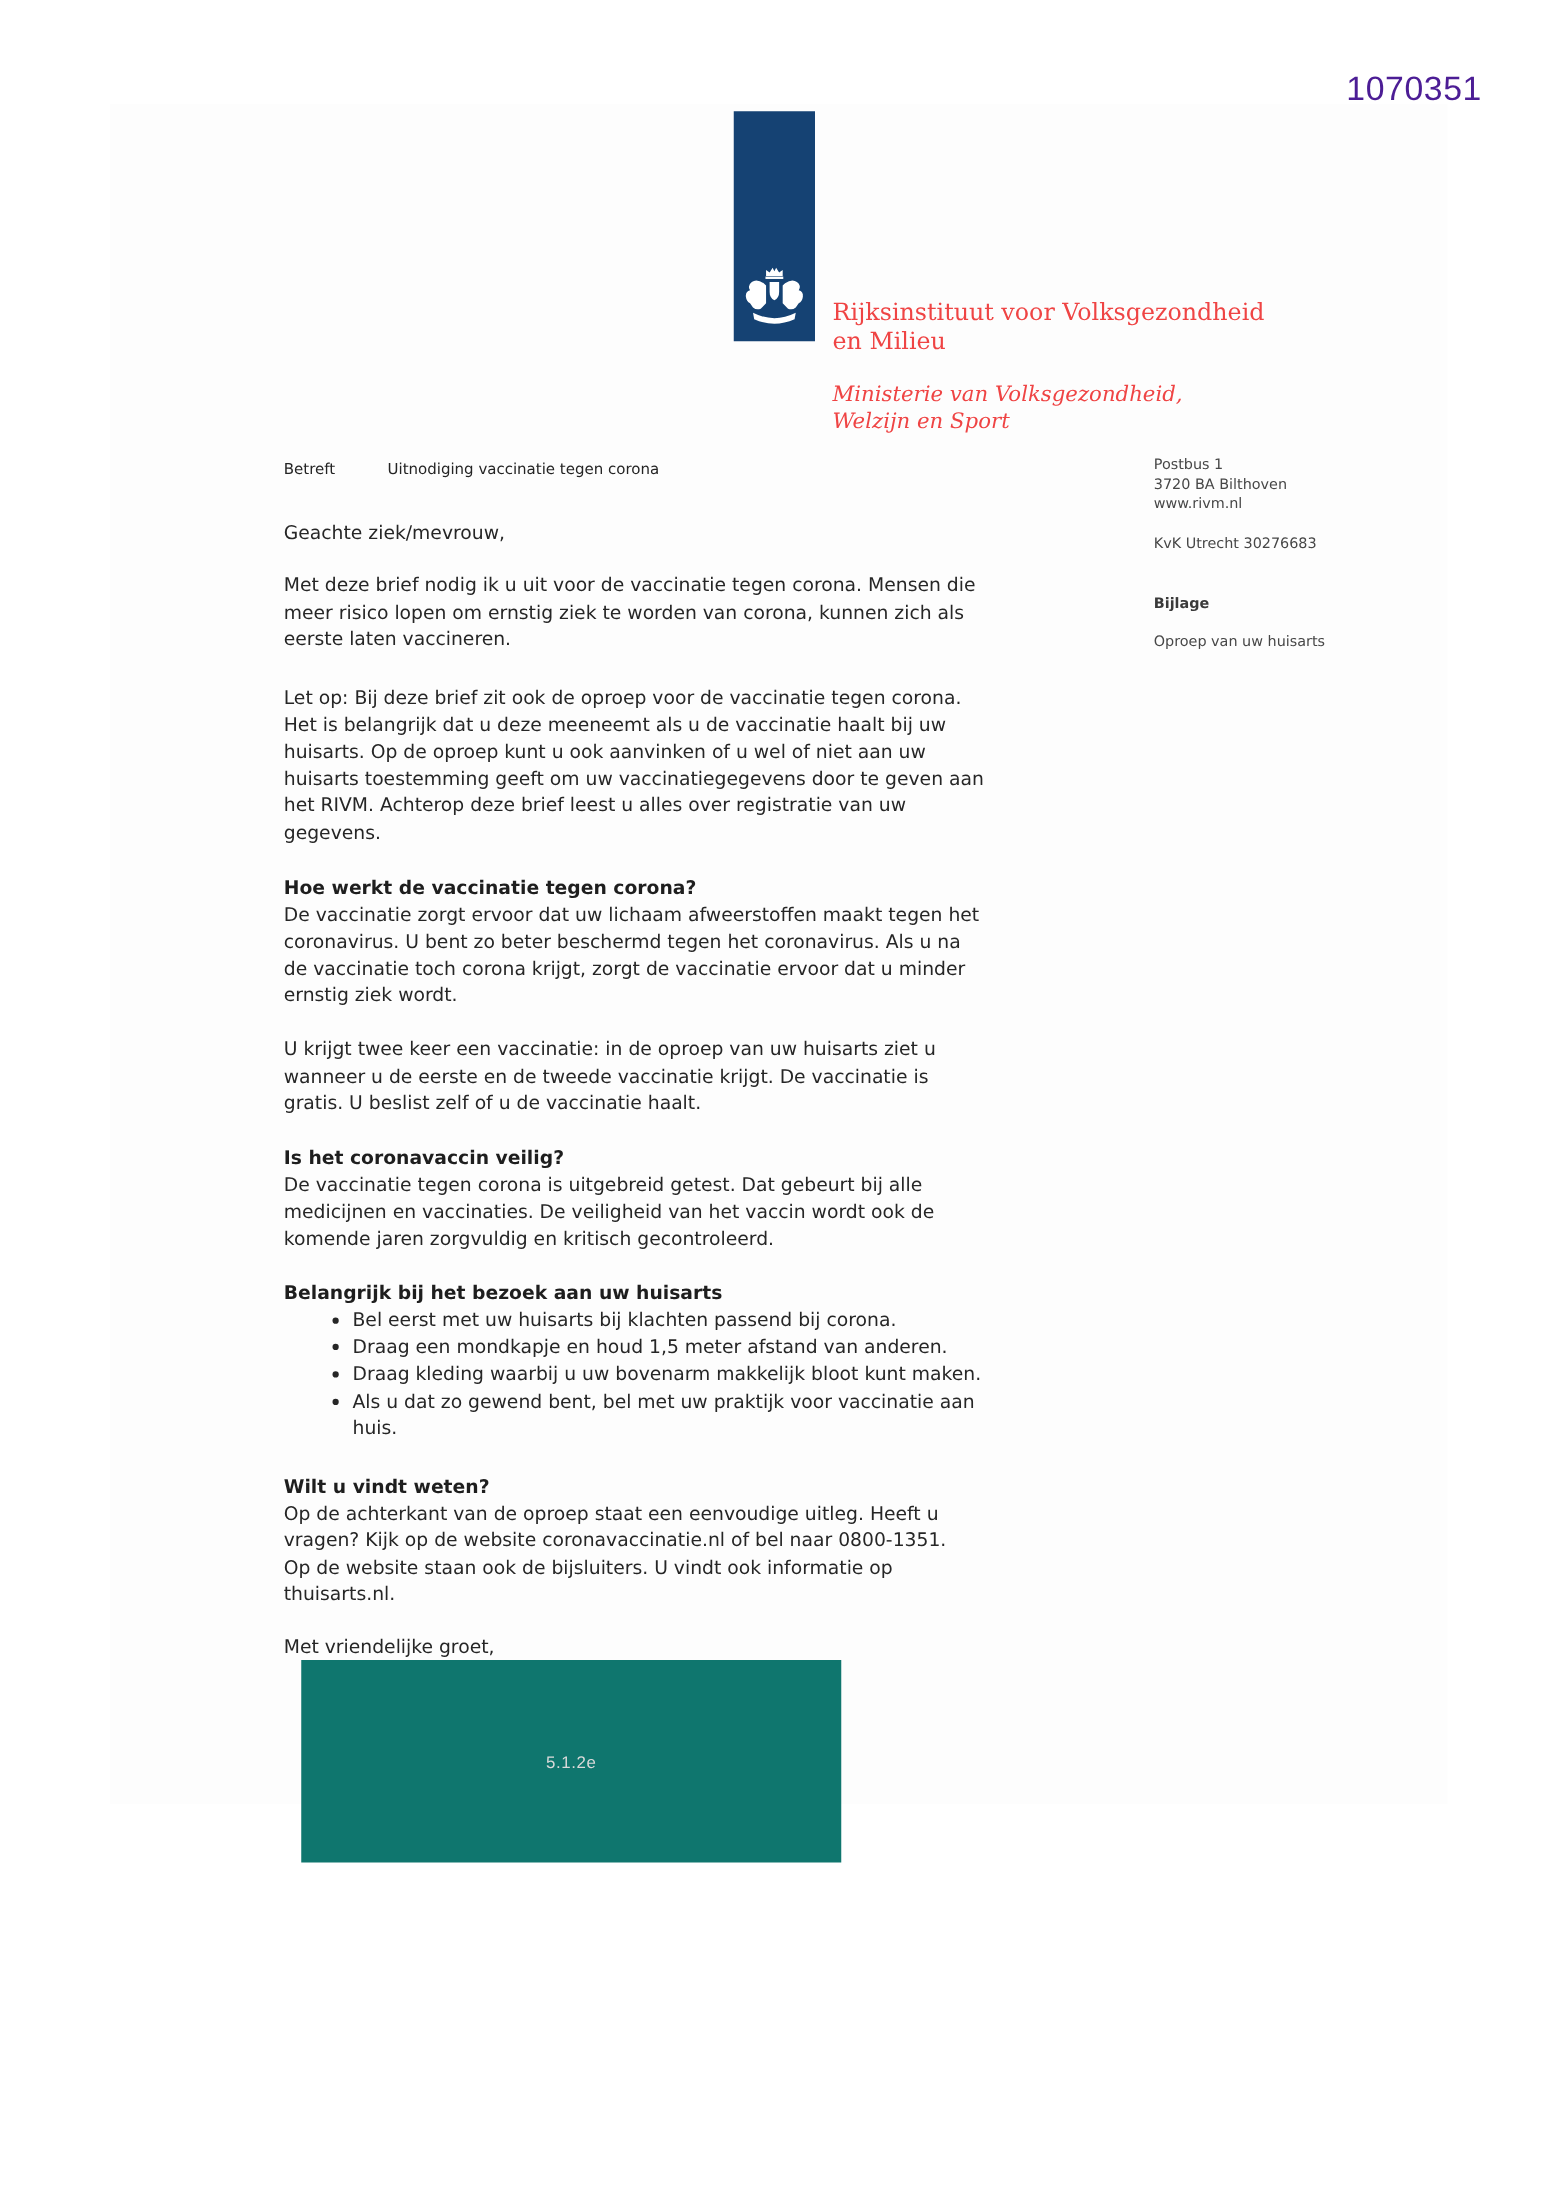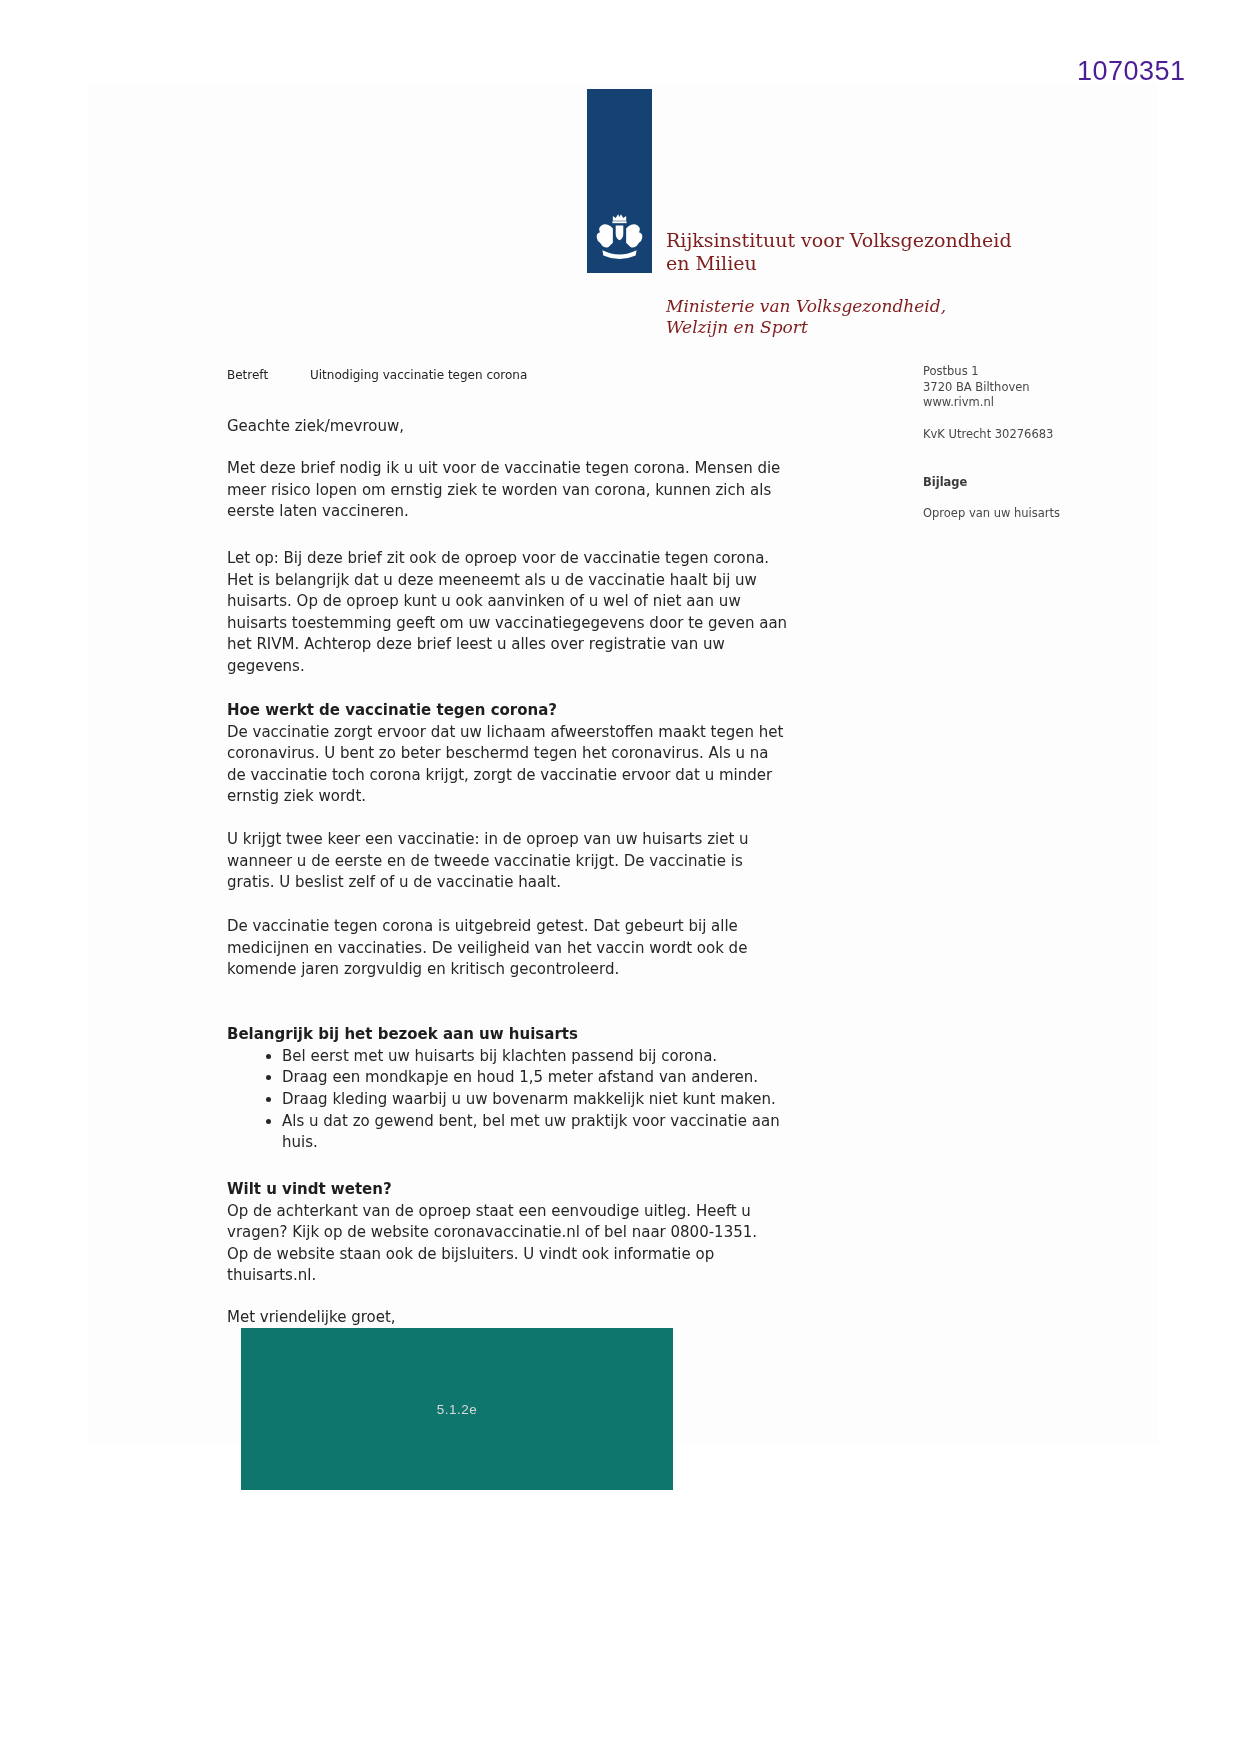--- a/index.html
+++ b/index.html
@@ -20,23 +20,23 @@
     font-family:"Liberation Sans",sans-serif;
     font-size:27px;color:#4c1d95;letter-spacing:0.5px;
   }
   .logo-bar{
     position:absolute;left:587px;top:89px;width:65px;height:184px;
   }
   .logo-crest{
     position:absolute;left:4px;bottom:12px;width:57px;height:50px;
   }
   .logo-text{
-    position:absolute;left:666px;top:210px;
+    position:absolute;left:666px;top:220px;
     font-family:"DejaVu Serif","Liberation Serif",serif;
-    color:#7f1d1d;white-space:pre-line;
+    color:#ef4444;white-space:pre-line;
   }
   .logo-org{font-size:19px;line-height:23px;}
   .logo-ministry{font-size:17px;line-height:21px;font-style:italic;margin-top:2px;}
   .meta-row{
     position:absolute;left:227px;top:368px;font-size:12px;color:#242424;
   }
   .meta-label{display:inline-block;width:83px;}
   .sidebar{
     position:absolute;left:923px;top:364px;width:210px;
     font-size:11.5px;line-height:15.5px;color:#474747;
@@ -131,31 +131,32 @@
 coronavirus. U bent zo beter beschermd tegen het coronavirus. Als u na
 de vaccinatie toch corona krijgt, zorgt de vaccinatie ervoor dat u minder
 ernstig ziek wordt.</div>
   </div>
 
   <div class="body-col pre" style="top:829px;">U krijgt twee keer een vaccinatie: in de oproep van uw huisarts ziet u
 wanneer u de eerste en de tweede vaccinatie krijgt. De vaccinatie is
 gratis. U beslist zelf of u de vaccinatie haalt.</div>
 
   <div class="body-col" style="top:916px;">
+    <div class="heading">Is het coronavaccin veilig?</div>
     <div class="pre">De vaccinatie tegen corona is uitgebreid getest. Dat gebeurt bij alle
 medicijnen en vaccinaties. De veiligheid van het vaccin wordt ook de
 komende jaren zorgvuldig en kritisch gecontroleerd.</div>
   </div>
 
   <div class="body-col" style="top:1024px;">
     <div class="heading">Belangrijk bij het bezoek aan uw huisarts</div>
     <ul class="bullets">
       <li>Bel eerst met uw huisarts bij klachten passend bij corona.</li>
       <li>Draag een mondkapje en houd 1,5 meter afstand van anderen.</li>
-      <li>Draag kleding waarbij u uw bovenarm makkelijk niet kunt maken.</li>
+      <li>Draag kleding waarbij u uw bovenarm makkelijk bloot kunt maken.</li>
       <li>Als u dat zo gewend bent, bel met uw praktijk voor vaccinatie aan
 huis.</li>
     </ul>
   </div>
 
   <div class="body-col" style="top:1179px;">
     <div class="heading">Wilt u vindt weten?</div>
     <div class="pre"><span>Op de achterkant van de oproep staat een eenvoudige uitleg. Heeft u
 vragen? Kijk op de website </span><span class="b">coronavaccinatie.nl</span><span> of bel naar 0800-1351.
 Op de website staan ook de bijsluiters. U vindt ook informatie op

